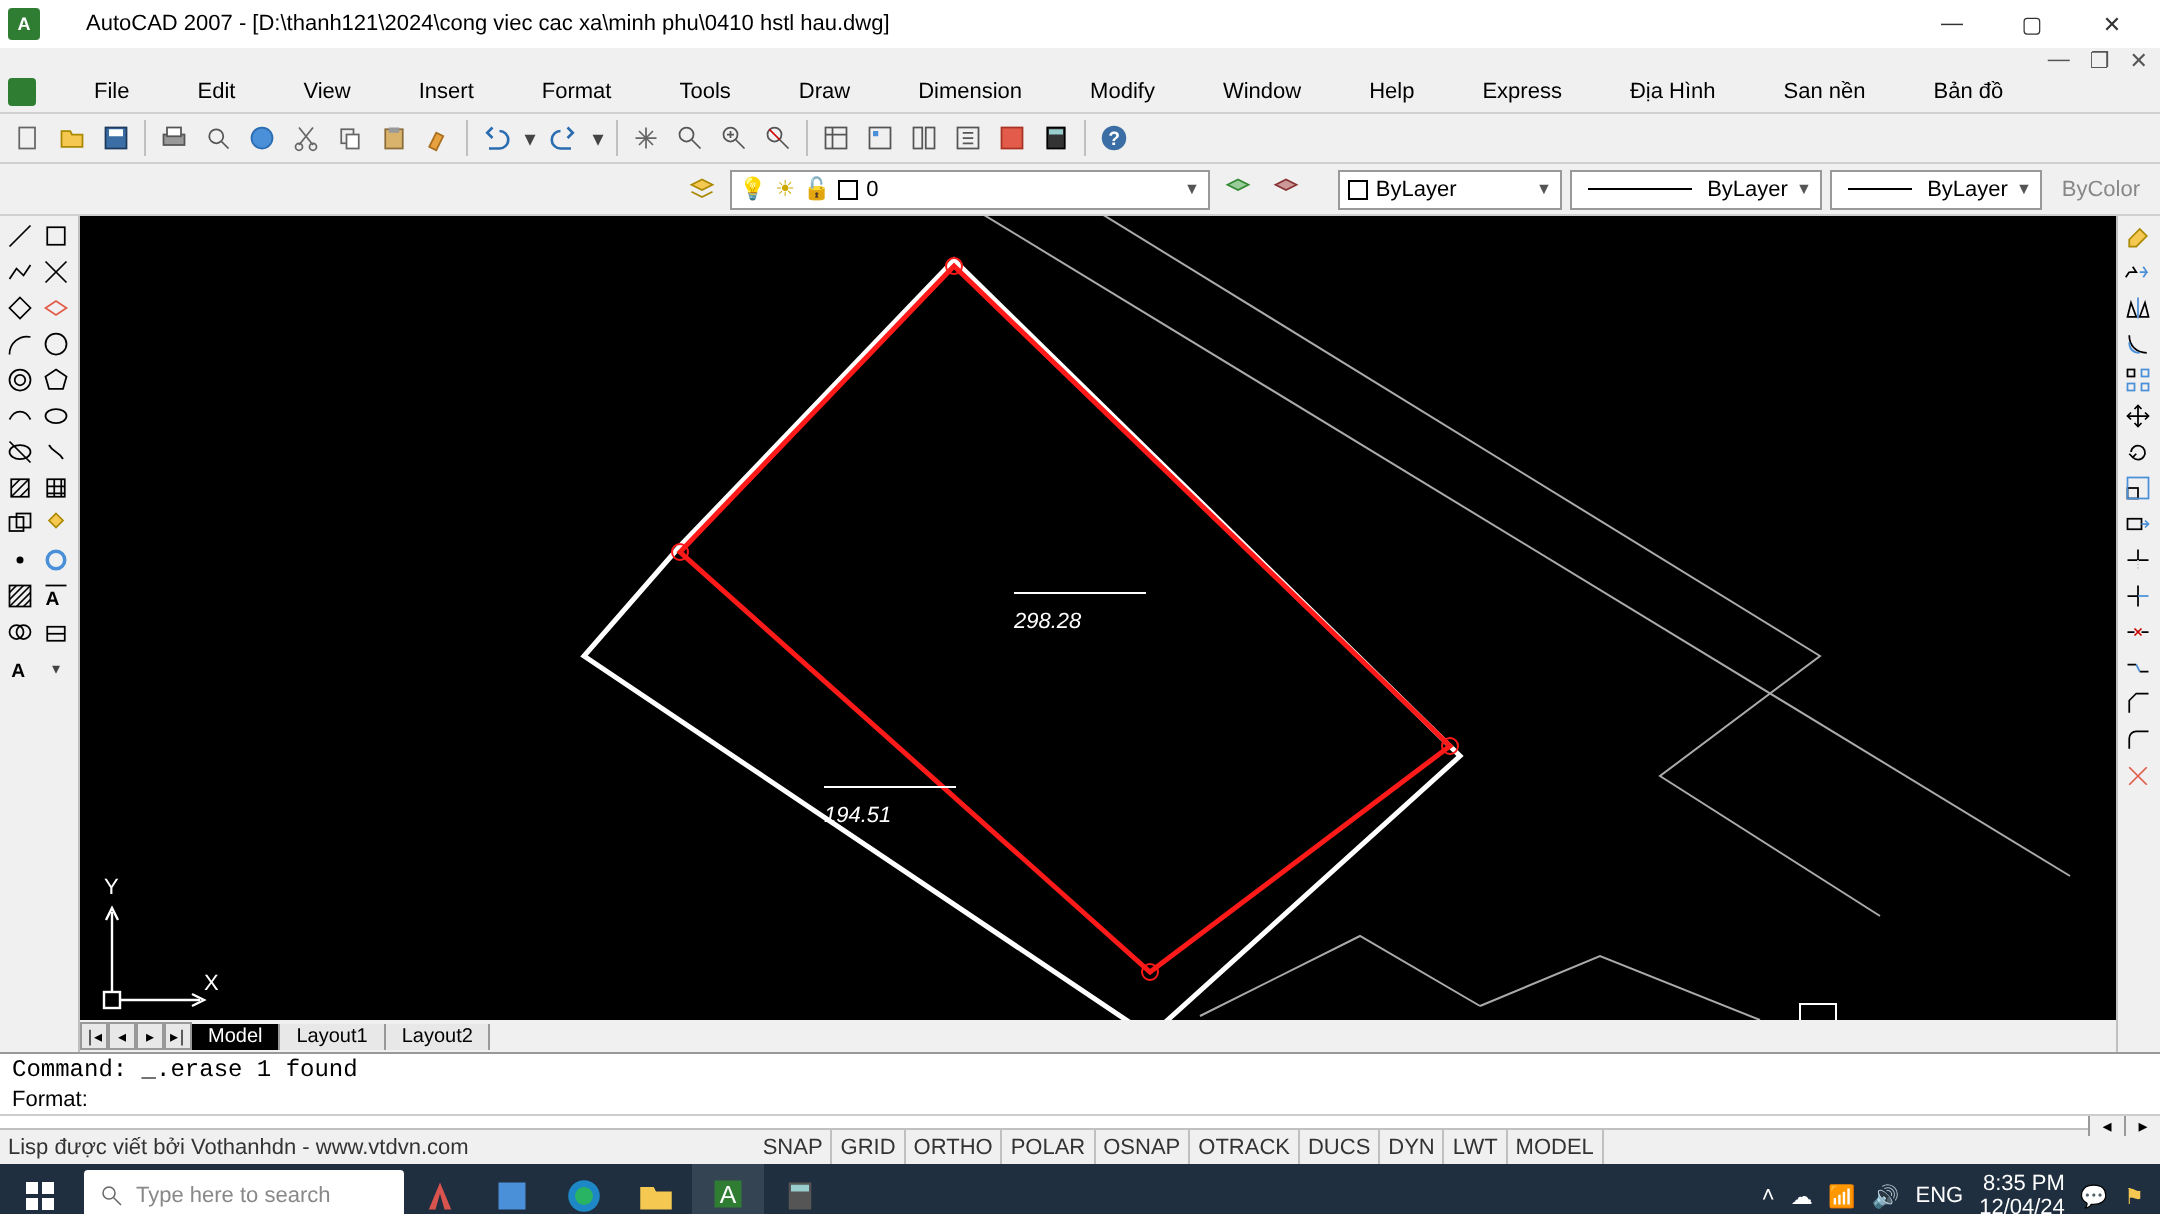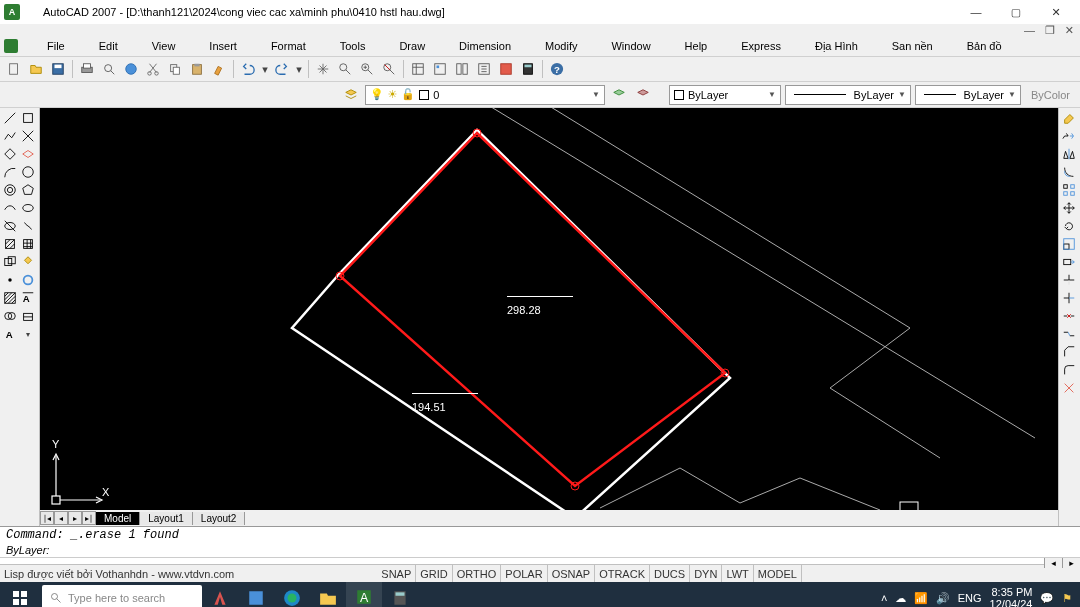--- a/index.html
+++ b/index.html
@@ -24,29 +24,29 @@
 .lefttools { width: 40px; background: #f0f0f0; border-right: 1px solid #c0c0c0; display: flex; flex-wrap: wrap; align-content: flex-start; padding: 2px; gap: 2px; }
 .lefttools .tbtn { width: 16px; height: 16px; }
 .righttools { width: 22px; background: #f0f0f0; border-left: 1px solid #c0c0c0; display: flex; flex-direction: column; padding: 2px; gap: 2px; }
 .righttools .tbtn { width: 16px; height: 16px; }
 .canvaswrap { flex: 1; display: flex; flex-direction: column; background: #000; }
 .canvas { flex: 1; position: relative; overflow: hidden; background: #000; }
 .canvas svg { position: absolute; inset: 0; width: 100%; height: 100%; }
 .ucs { position: absolute; left: 10px; bottom: 12px; color: #fff; font-size: 10px; }
 .ucs .y { position: absolute; left: 2px; bottom: 48px; }
 .ucs .x { position: absolute; left: 52px; bottom: 0; }
-.dimlabel { position: absolute; color: #fff; font-family: Arial, sans-serif; font-size: 17px; }
+.dimlabel { position: absolute; color: #fff; font-family: Arial, sans-serif; font-size: 17px; font-style: italic; }
 .dimlabel .bar { height: 1px; background: #fff; margin-bottom: 2px; }
 .tabs { height: 16px; background: #f0f0f0; display: flex; align-items: center; }
 .tabs .nav { display: flex; }
 .tabs .nav div { width: 14px; height: 14px; border: 1px solid #999; background: #e8e8e8; display: flex; align-items: center; justify-content: center; font-size: 8px; }
 .tabs .tab { padding: 1px 8px; font-size: 10px; border-right: 1px solid #999; background: #e8e8e8; color: #000; }
 .tabs .tab.active { background: #000; color: #fff; }
 .cmdarea { height: 38px; background: #fff; border-top: 1px solid #999; display: flex; flex-direction: column; }
-.cmdarea .line { font-family: "Courier New", monospace; font-size: 12px; padding: 1px 6px; display: flex; align-items: center; font-style: italic; }
+.cmdarea .line { font-family: "Courier New", monospace; font-size: 12px; padding: 1px 6px; display: flex; align-items: center; }
 .cmdarea .scroll { height: 14px; display: flex; justify-content: flex-end; border-top: 1px solid #ccc; }
 .cmdarea .scroll div { width: 18px; border-left: 1px solid #999; display: flex; align-items: center; justify-content: center; font-size: 9px; background: #f0f0f0; }
 .statusbar { height: 18px; background: #f0f0f0; display: flex; align-items: center; font-size: 10px; border-top: 1px solid #c0c0c0; }
 .statusbar .cell { padding: 0 4px; border-right: 1px solid #c0c0c0; height: 100%; display: flex; align-items: center; color: #333; }
 .statusbar .credit { padding: 0 4px; color: #333; }
 .taskbar { height: 32px; background: #1f2f3f; display: flex; align-items: center; color: #fff; }
 .taskbar .start { width: 40px; height: 32px; display: flex; align-items: center; justify-content: center; }
 .taskbar .search { width: 160px; height: 26px; background: #fff; color: #888; display: flex; align-items: center; gap: 6px; padding: 0 8px; border-radius: 2px; margin-left: 2px; }
 .taskbar .task { width: 36px; height: 32px; display: flex; align-items: center; justify-content: center; }
 .taskbar .task.active { border-bottom: 2px solid #76b9ed; background: rgba(255,255,255,0.1); }
@@ -571,21 +571,21 @@
         <svg viewBox="0 0 16 16">
           <path d="M8 8L3 3M8 8l5-5M8 8l-5 5M8 8l5 5" stroke="#e25b4b"></path>
         </svg>
       </div>
   </div>
 </div>
 
 <div class="cmdarea">
   <div class="line">Command: _.erase 1 found</div>
   <div class="line">
-      <span>ByLayer:</span>
+      <span>Format:</span>
     </div>
   <div class="scroll">
     <div>◂</div>
     <div>▸</div>
   </div>
 </div>
 
 <div class="statusbar">
   <div class="credit">Lisp được viết bởi Vothanhdn - www.vtdvn.com</div>
   <div style="flex:1"></div>

